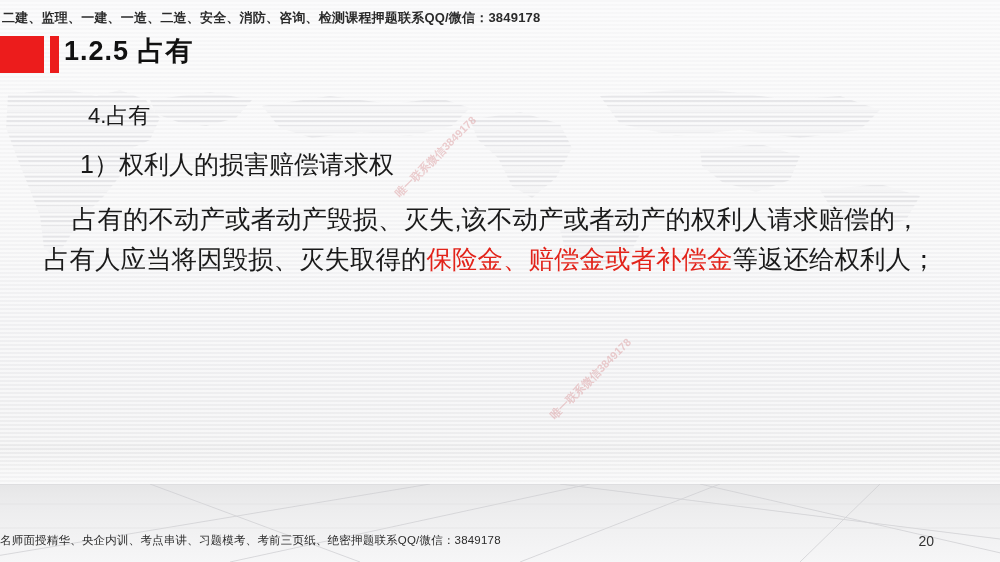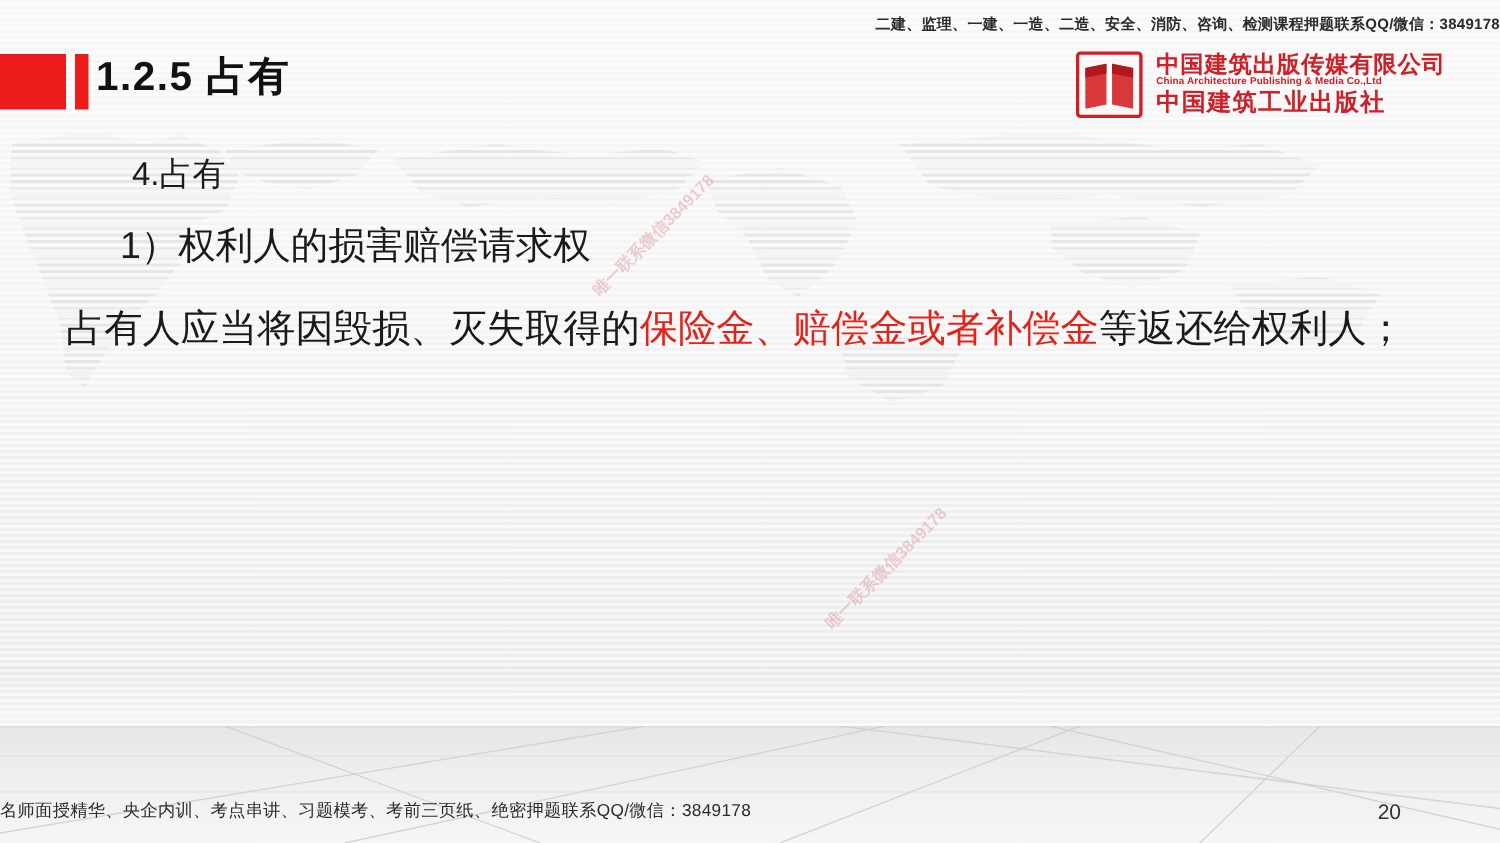--- a/index.html
+++ b/index.html
@@ -55,23 +55,23 @@
 
   
   .band {
     position:absolute; left:0; right:0; top:444px; height:40px;
     background:linear-gradient(to bottom, rgba(255,255,255,0) 0%, rgba(255,255,255,.45) 100%);
     pointer-events:none;
   }
 
   
   .topbanner {
-    position:absolute; top:9px; left:16px; right:0;
-    text-align:right;
-    font-size:10px; font-weight:bold; color:#2b2b2b;
+    position:absolute; top:9px; left:2px; right:0;
+    text-align:left;
+    font-size:13px; font-weight:bold; color:#2b2b2b;
     letter-spacing:.2px;
     z-index:6;
   }
 
   
   .titlerow { position:absolute; top:33px; left:0; height:44px; z-index:6; }
   .redblock-big {
     position:absolute; left:0; top:3px;
     width:44px; height:37px; background:#ec1c1c;
   }
@@ -183,41 +183,27 @@
   </div>
 
   <div class="topbanner">二建、监理、一建、一造、二造、安全、消防、咨询、检测课程押题联系QQ/微信：3849178</div>
 
   <div class="titlerow">
     <div class="redblock-big"></div>
     <div class="redblock-small"></div>
     <div class="title-text">1.2.5  占有</div>
   </div>
 
-  <div class="logo">
-    <svg class="logo-mark" viewBox="0 0 48 48">
-      <rect x="1.5" y="1.5" width="45" height="45" rx="2" fill="none" stroke="#cf2027" stroke-width="2.4"></rect>
-      <path d="M7 12 L22 9 L22 38 L7 41 Z" fill="#d9383a"></path>
-      <path d="M41 12 L26 9 L26 38 L41 41 Z" fill="#d9383a"></path>
-      <path d="M7 12 L22 9 L22 16 L7 19 Z" fill="#b2191d"></path>
-      <path d="M41 12 L26 9 L26 16 L41 19 Z" fill="#b2191d"></path>
-      <rect x="22.6" y="8" width="2.8" height="32" fill="#ffffff"></rect>
-    </svg>
-    <div class="logo-text">
-      <div class="logo-cn1">中国建筑出版传媒有限公司</div>
-      <div class="logo-en">China Architecture Publishing &amp; Media Co.,Ltd</div>
-      <div class="logo-cn2">中国建筑工业出版社</div>
-    </div>
-  </div>
 
   <div class="content">
     <div class="lv1">4.占有</div>
     <div class="lv2">1）权利人的损害赔偿请求权</div>
 
     <div class="para">
+      <span class="ln indent">占有的不动产或者动产毁损、灭失,该不动产或者动产的权利人请求赔偿的，</span>
       <span class="ln"><span>占有人应当将因毁损、灭失取得的</span><span class="hl">保险金、赔偿金或者补偿金</span><span>等返还给权利人；</span></span>
     </div>
   </div>
 
   <div class="wm wm-a">唯一联系微信3849178</div>
   <div class="wm wm-b">唯一联系微信3849178</div>
 
   <div class="footer">名师面授精华、央企内训、考点串讲、习题模考、考前三页纸、绝密押题联系QQ/微信：3849178</div>
   <div class="pagenum">20</div>
 

